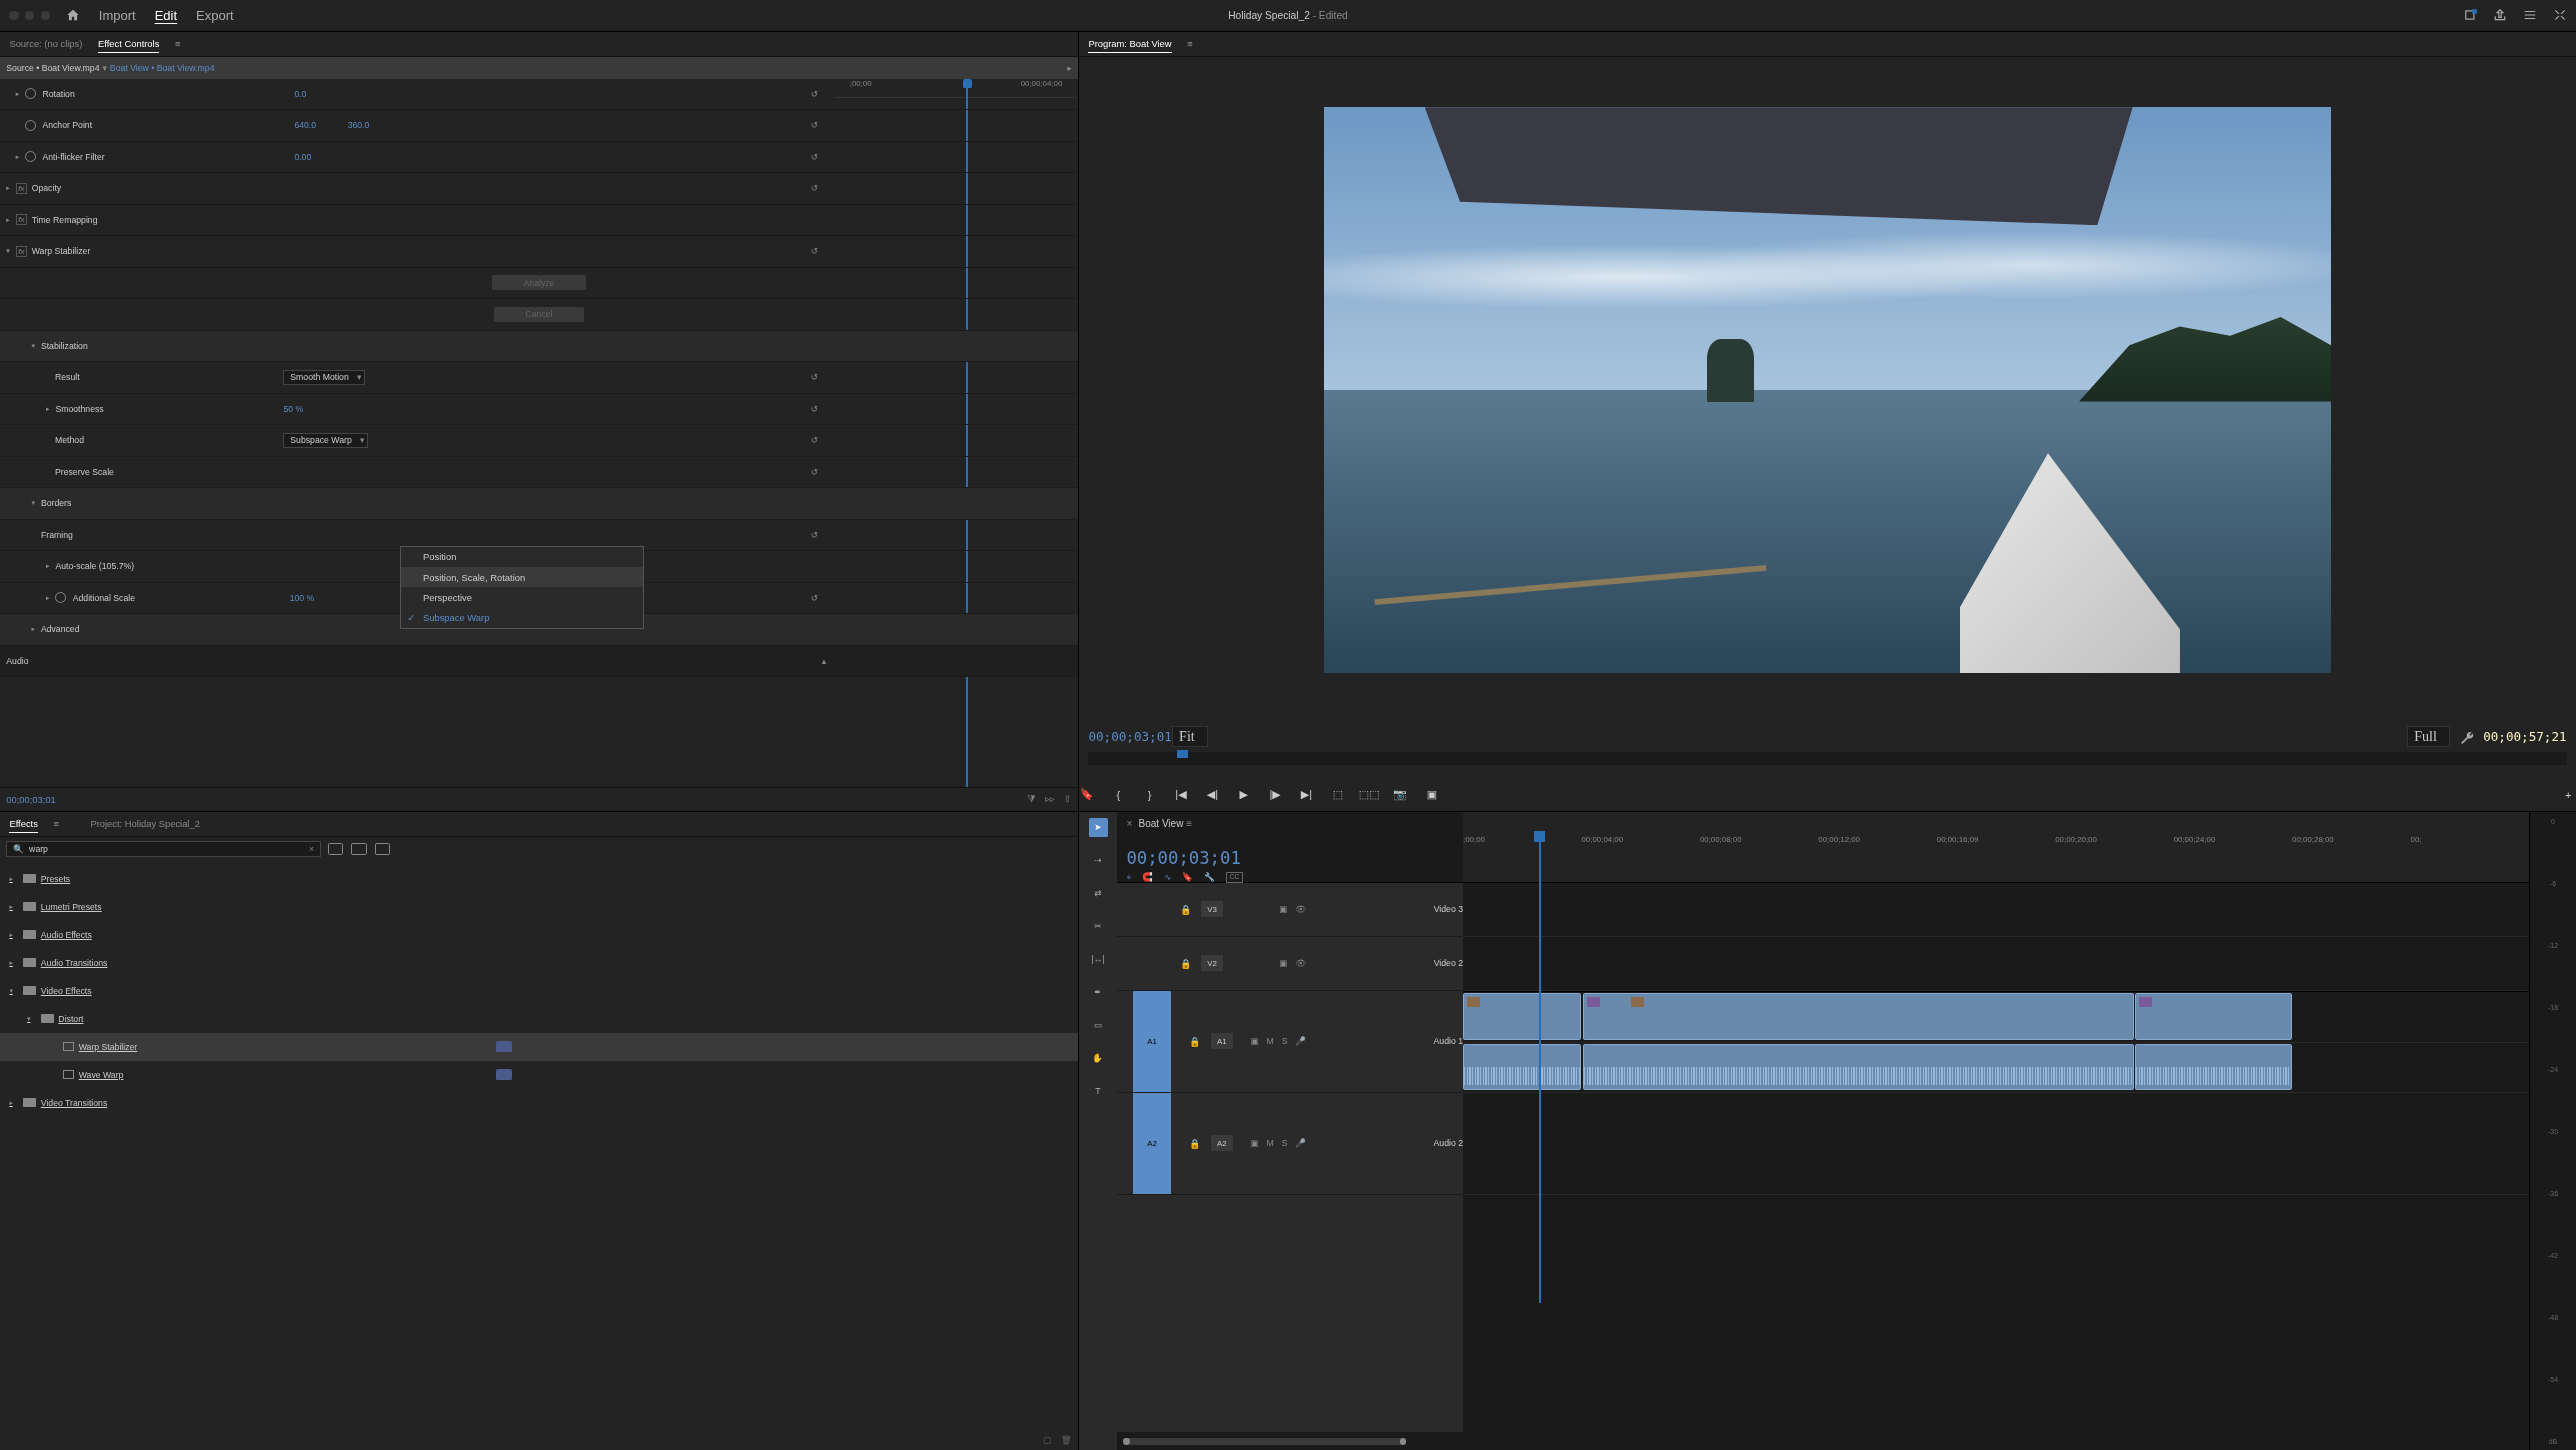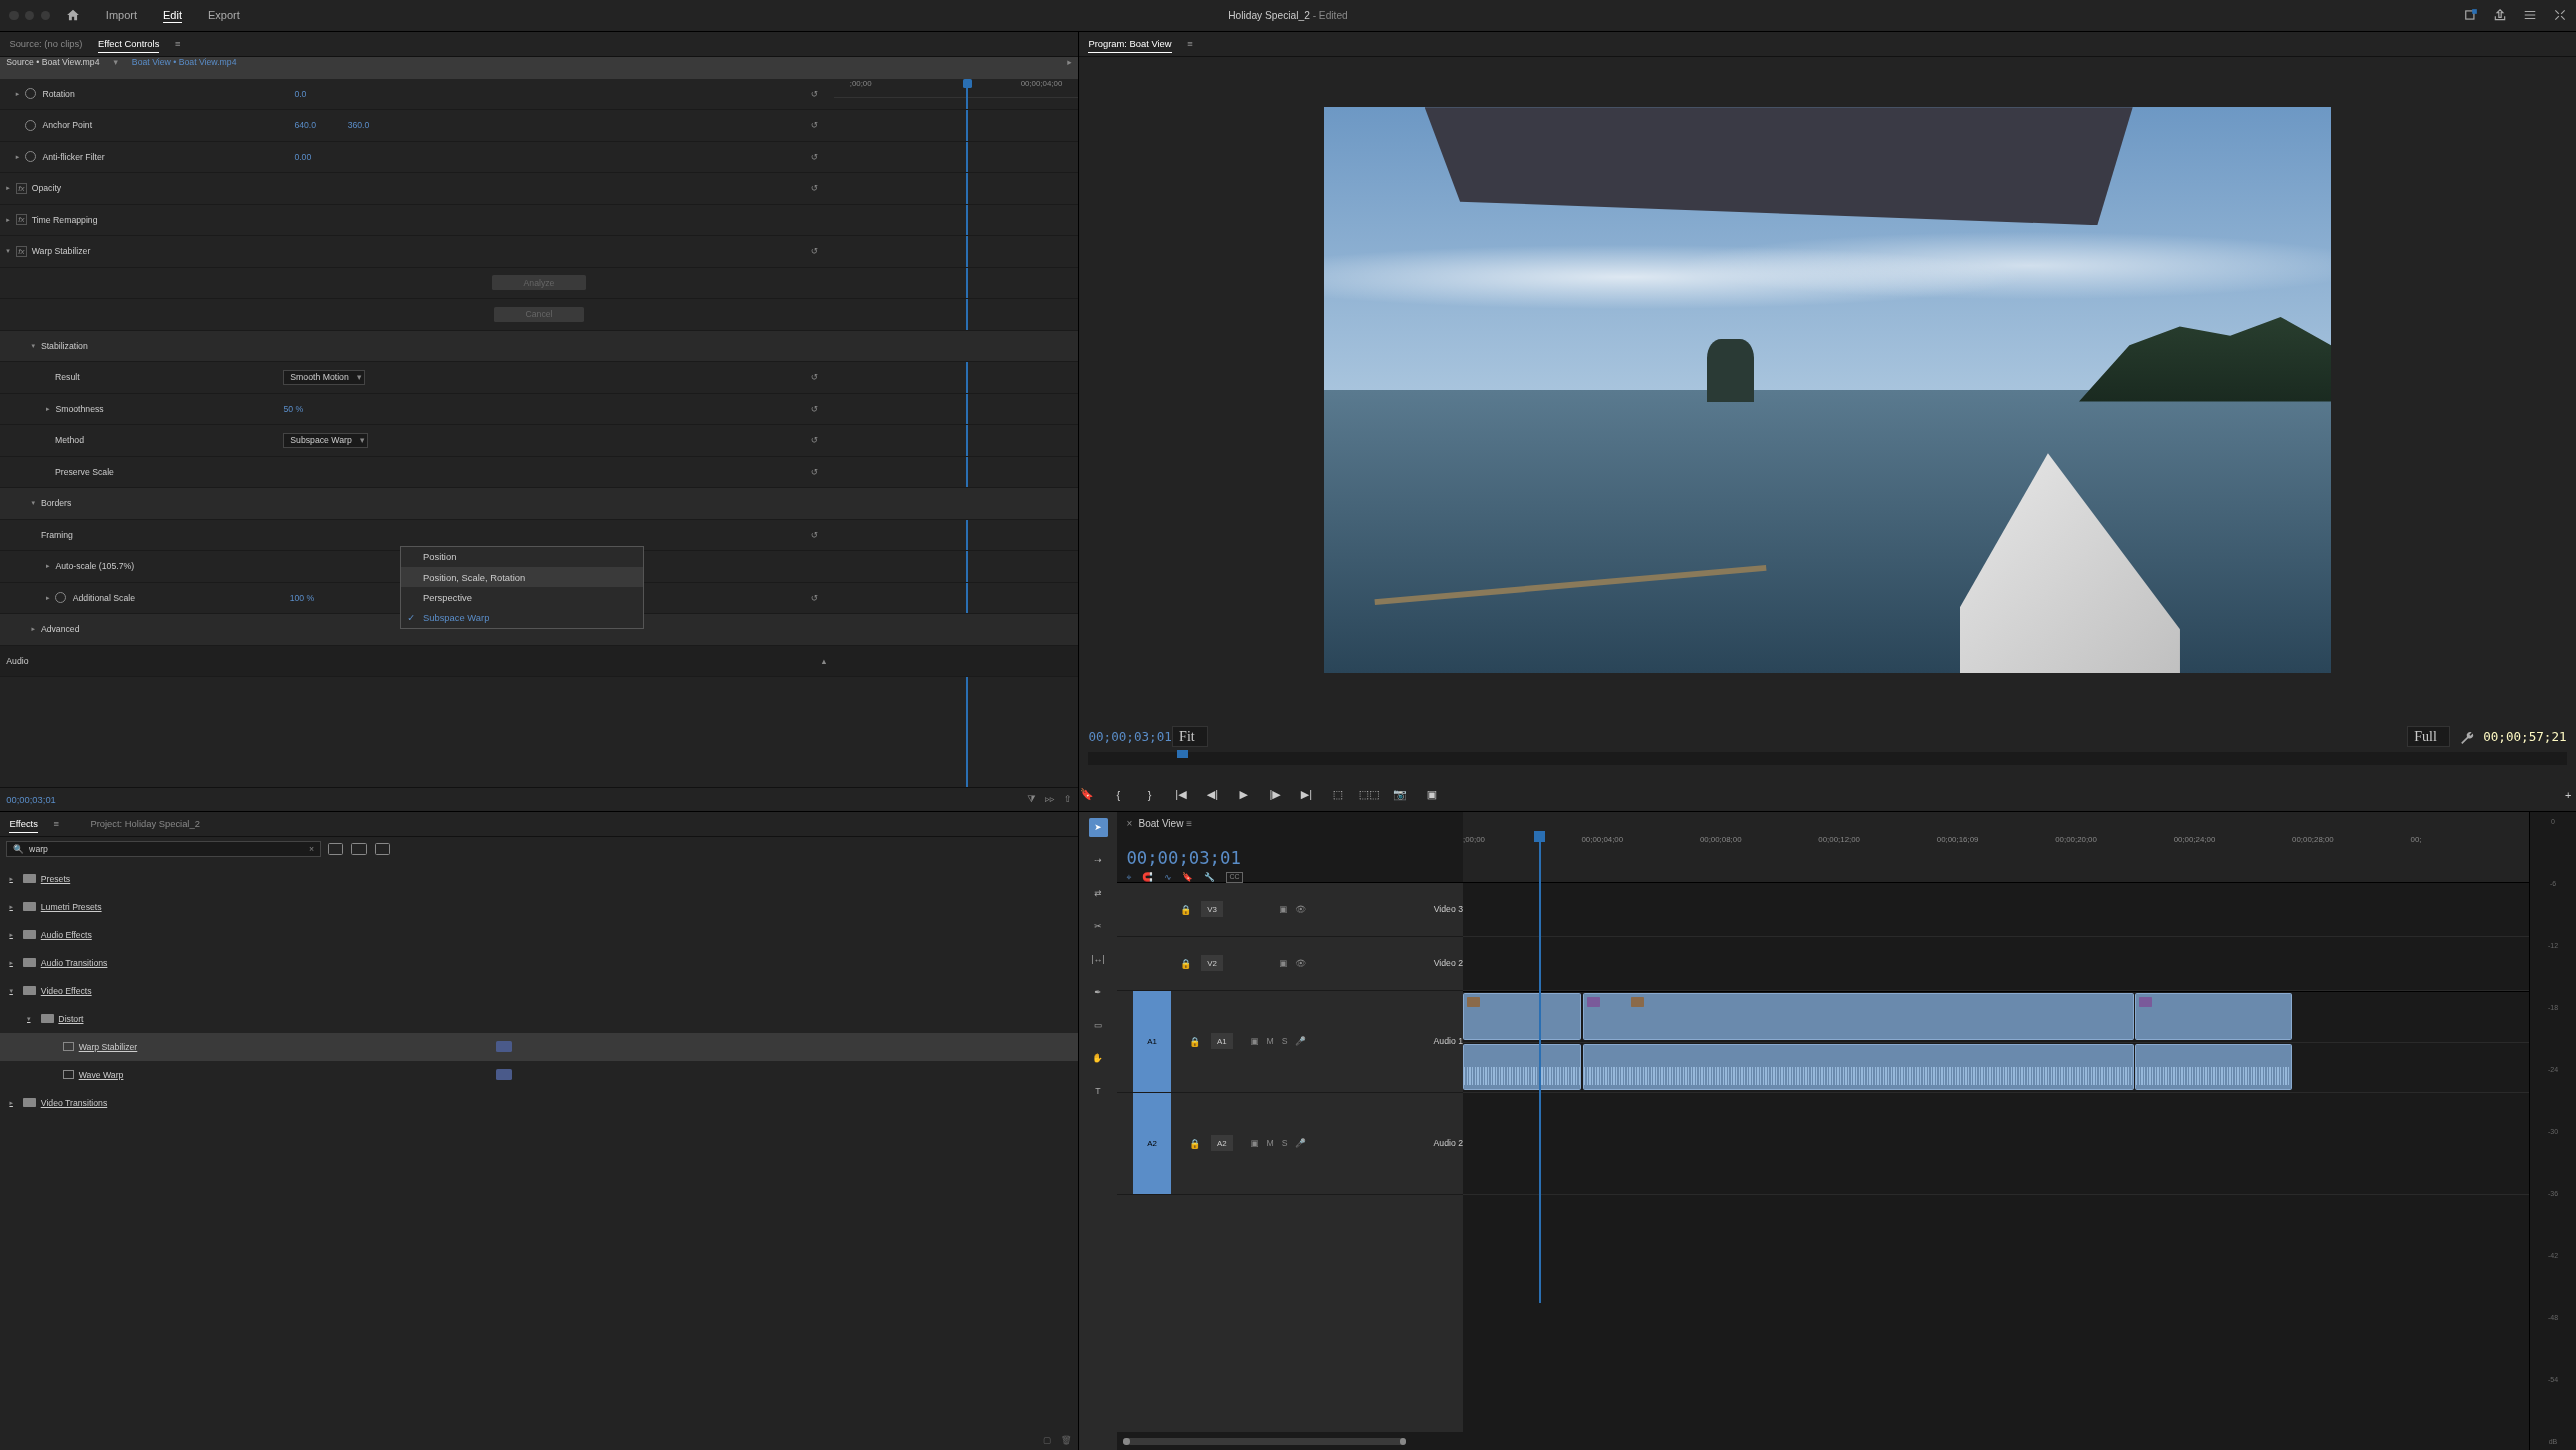--- a/index.html
+++ b/index.html
@@ -1,35 +1,35 @@
 <!DOCTYPE html>
 <html style="font-size:12.6px"><head>
 <meta charset="utf-8">
 <style>
 * { margin: 0; padding: 0; box-sizing: border-box; font-family: -apple-system, "Segoe UI", sans-serif; user-select: none; }
 body { background: #1a1a1a; color: #ccc; font-size: 8.7px; overflow: hidden; width: 2576px; height: 1451px; transform-origin: top left; }
 .app { display: flex; flex-direction: column; height: 100%; background: #232323; }
 .titlebar { height: 31.5px; background: #232323; display: flex; align-items: center; padding: 0 9.4px; border-bottom: 0.8px solid #000; }
 .traffic { display: flex; gap: 6.3px; margin-right: 15.7px; }
 .traffic span { width: 9.4px; height: 9.4px; border-radius: 50%; background: #3a3a3a; display: inline-block; }
-.nav-btns { display: flex; gap: 26px; align-items: center; font-size: 11px; }
+.nav-btns { display: flex; gap: 19px; align-items: center; font-size: 13px; }
 .nav-btns span { color: #aaa; cursor: pointer; }
 .nav-btns .active { color: #fff; text-decoration: underline; text-underline-offset: 3.1px; }
 .title-center { position: absolute; left: 50%; transform: translateX(-50%); font-size: 10.2px; color: #ccc; }
 .title-center .edited { color: #888; }
 .right-icons { margin-left: auto; display: flex; gap: 15.7px; align-items: center; }
 .icon { width: 14px; height: 14px; fill: #aaa; cursor: pointer; }
 .main { flex: 1; display: flex; flex-direction: column; }
 .top-panels { display: flex; height: 779px; }
 .left-col { width: 1079px; display: flex; flex-direction: column; border-right: 1.6px solid #000; }
 .source-panel { flex: 1; background: #232323; display: flex; flex-direction: column; }
 .panel-tabs { height: 25px; display: flex; align-items: center; padding: 0 9.4px; gap: 15.7px; font-size: 9.4px; border-bottom: 0.8px solid #111; }
 .panel-tabs .tab { color: #888; cursor: pointer; padding: 3.1px 0; }
 .panel-tabs .tab.active { color: #fff; border-bottom: 1.6px solid #fff; }
-.clip-bar { height: 22px; background: #3a3a3a; display: flex; padding: 0 6.3px; font-size: 8.7px; gap: 14px; }
+.clip-bar { height: 22px; background: #3a3a3a; display: flex; align-items: center; padding: 0 6.3px; font-size: 8.7px; gap: 3px; }
 .clip-bar .blue { color: #5a8dc8; }
 .effect-list { flex: 1; overflow-y: auto; background: #232323; position: relative; }
 .ruler-mini { position: absolute; right: 0; top: 0; width: 244px; height: 19px; background: #232323; color: #888; font-size: 7.9px; display: flex; justify-content: space-between; padding: 0 15.7px; border-bottom: 0.8px solid #333; }
 .playhead-mini { position: absolute; right: 110px; top: 0; width: 1.6px; height: 100%; background: #2a6fb3; }
 .playhead-mini::before { content: ''; position: absolute; top: 0; left: -3.9px; width: 9.4px; height: 9.4px; background: #2a6fb3; border-radius: 1.6px; }
 .prop-row { height: 31.5px; display: flex; align-items: center; padding-left: 15.7px; border-bottom: 0.8px solid #1a1a1a; position: relative; }
 .prop-row .arrow { width: 9.4px; color: #888; font-size: 7px; }
 .prop-row .stopwatch { width: 11px; height: 11px; border: 1.2px solid #888; border-radius: 50%; margin-right: 6.3px; position: relative; }
 .prop-row .fx { font-size: 7.9px; font-style: italic; margin-right: 4.7px; color: #888; border: 0.8px solid #555; padding: 0 1.6px; }
 .prop-row .label { flex: 0 0 252px; color: #ccc; }

